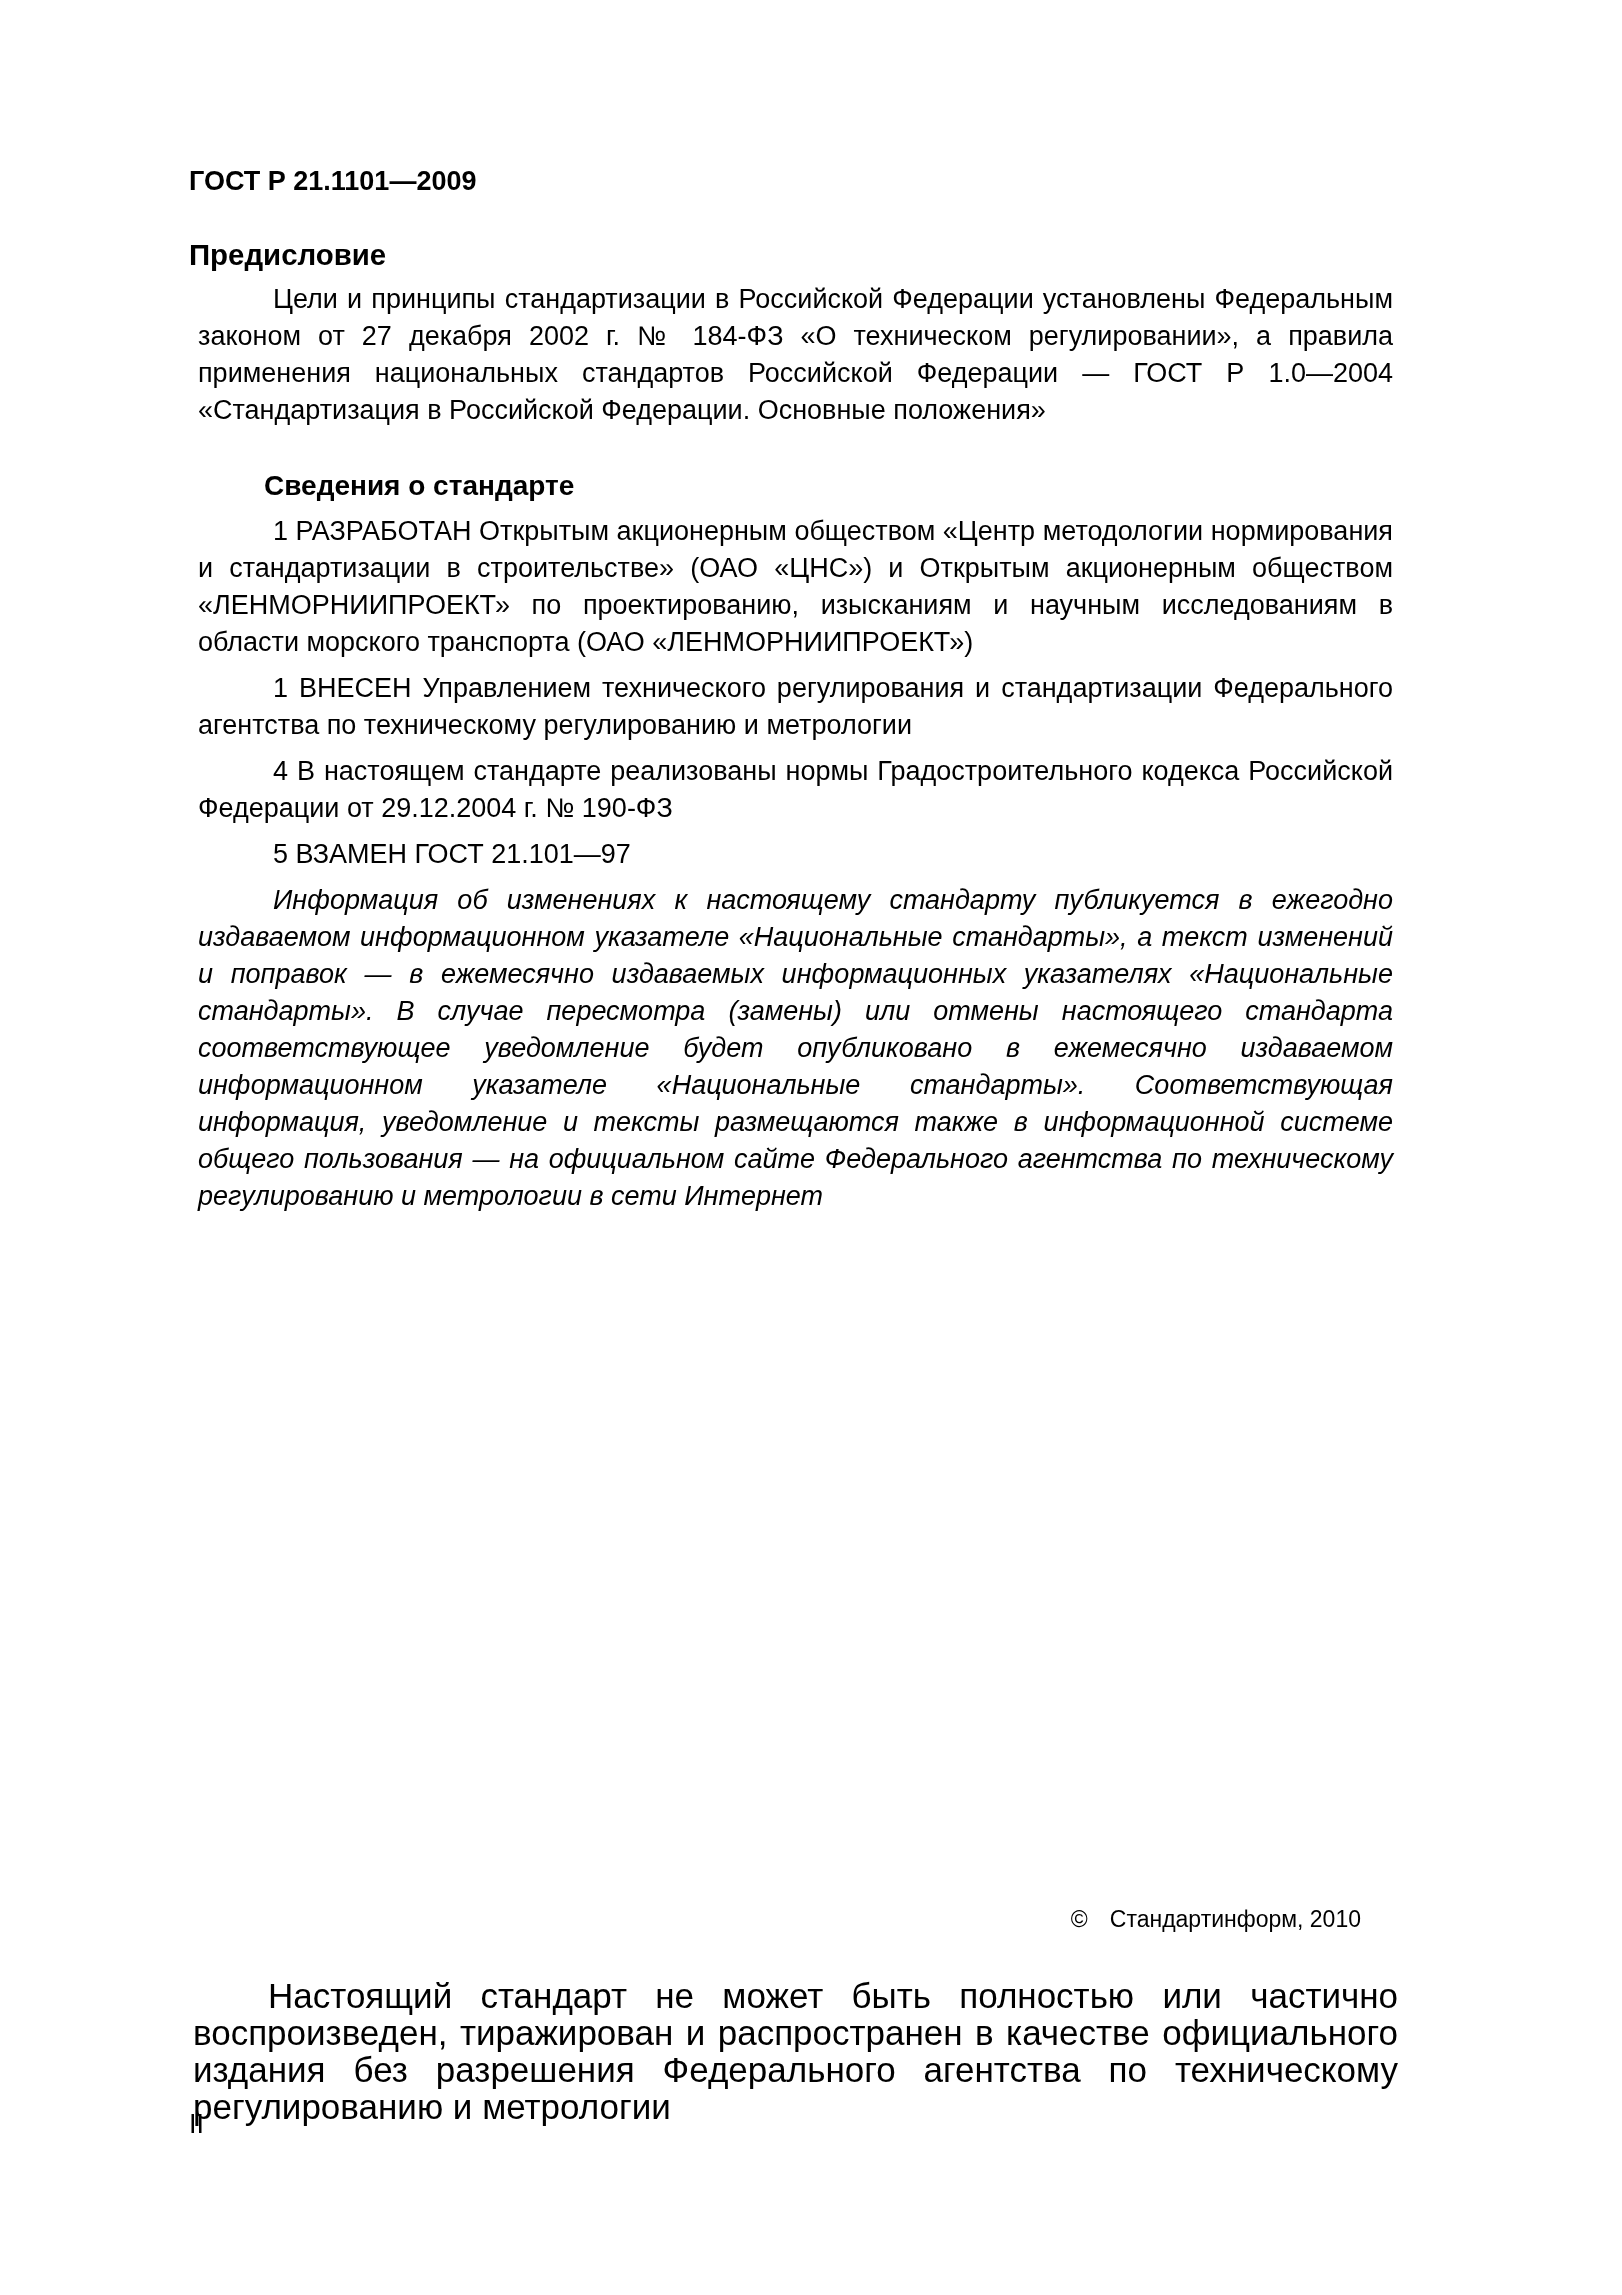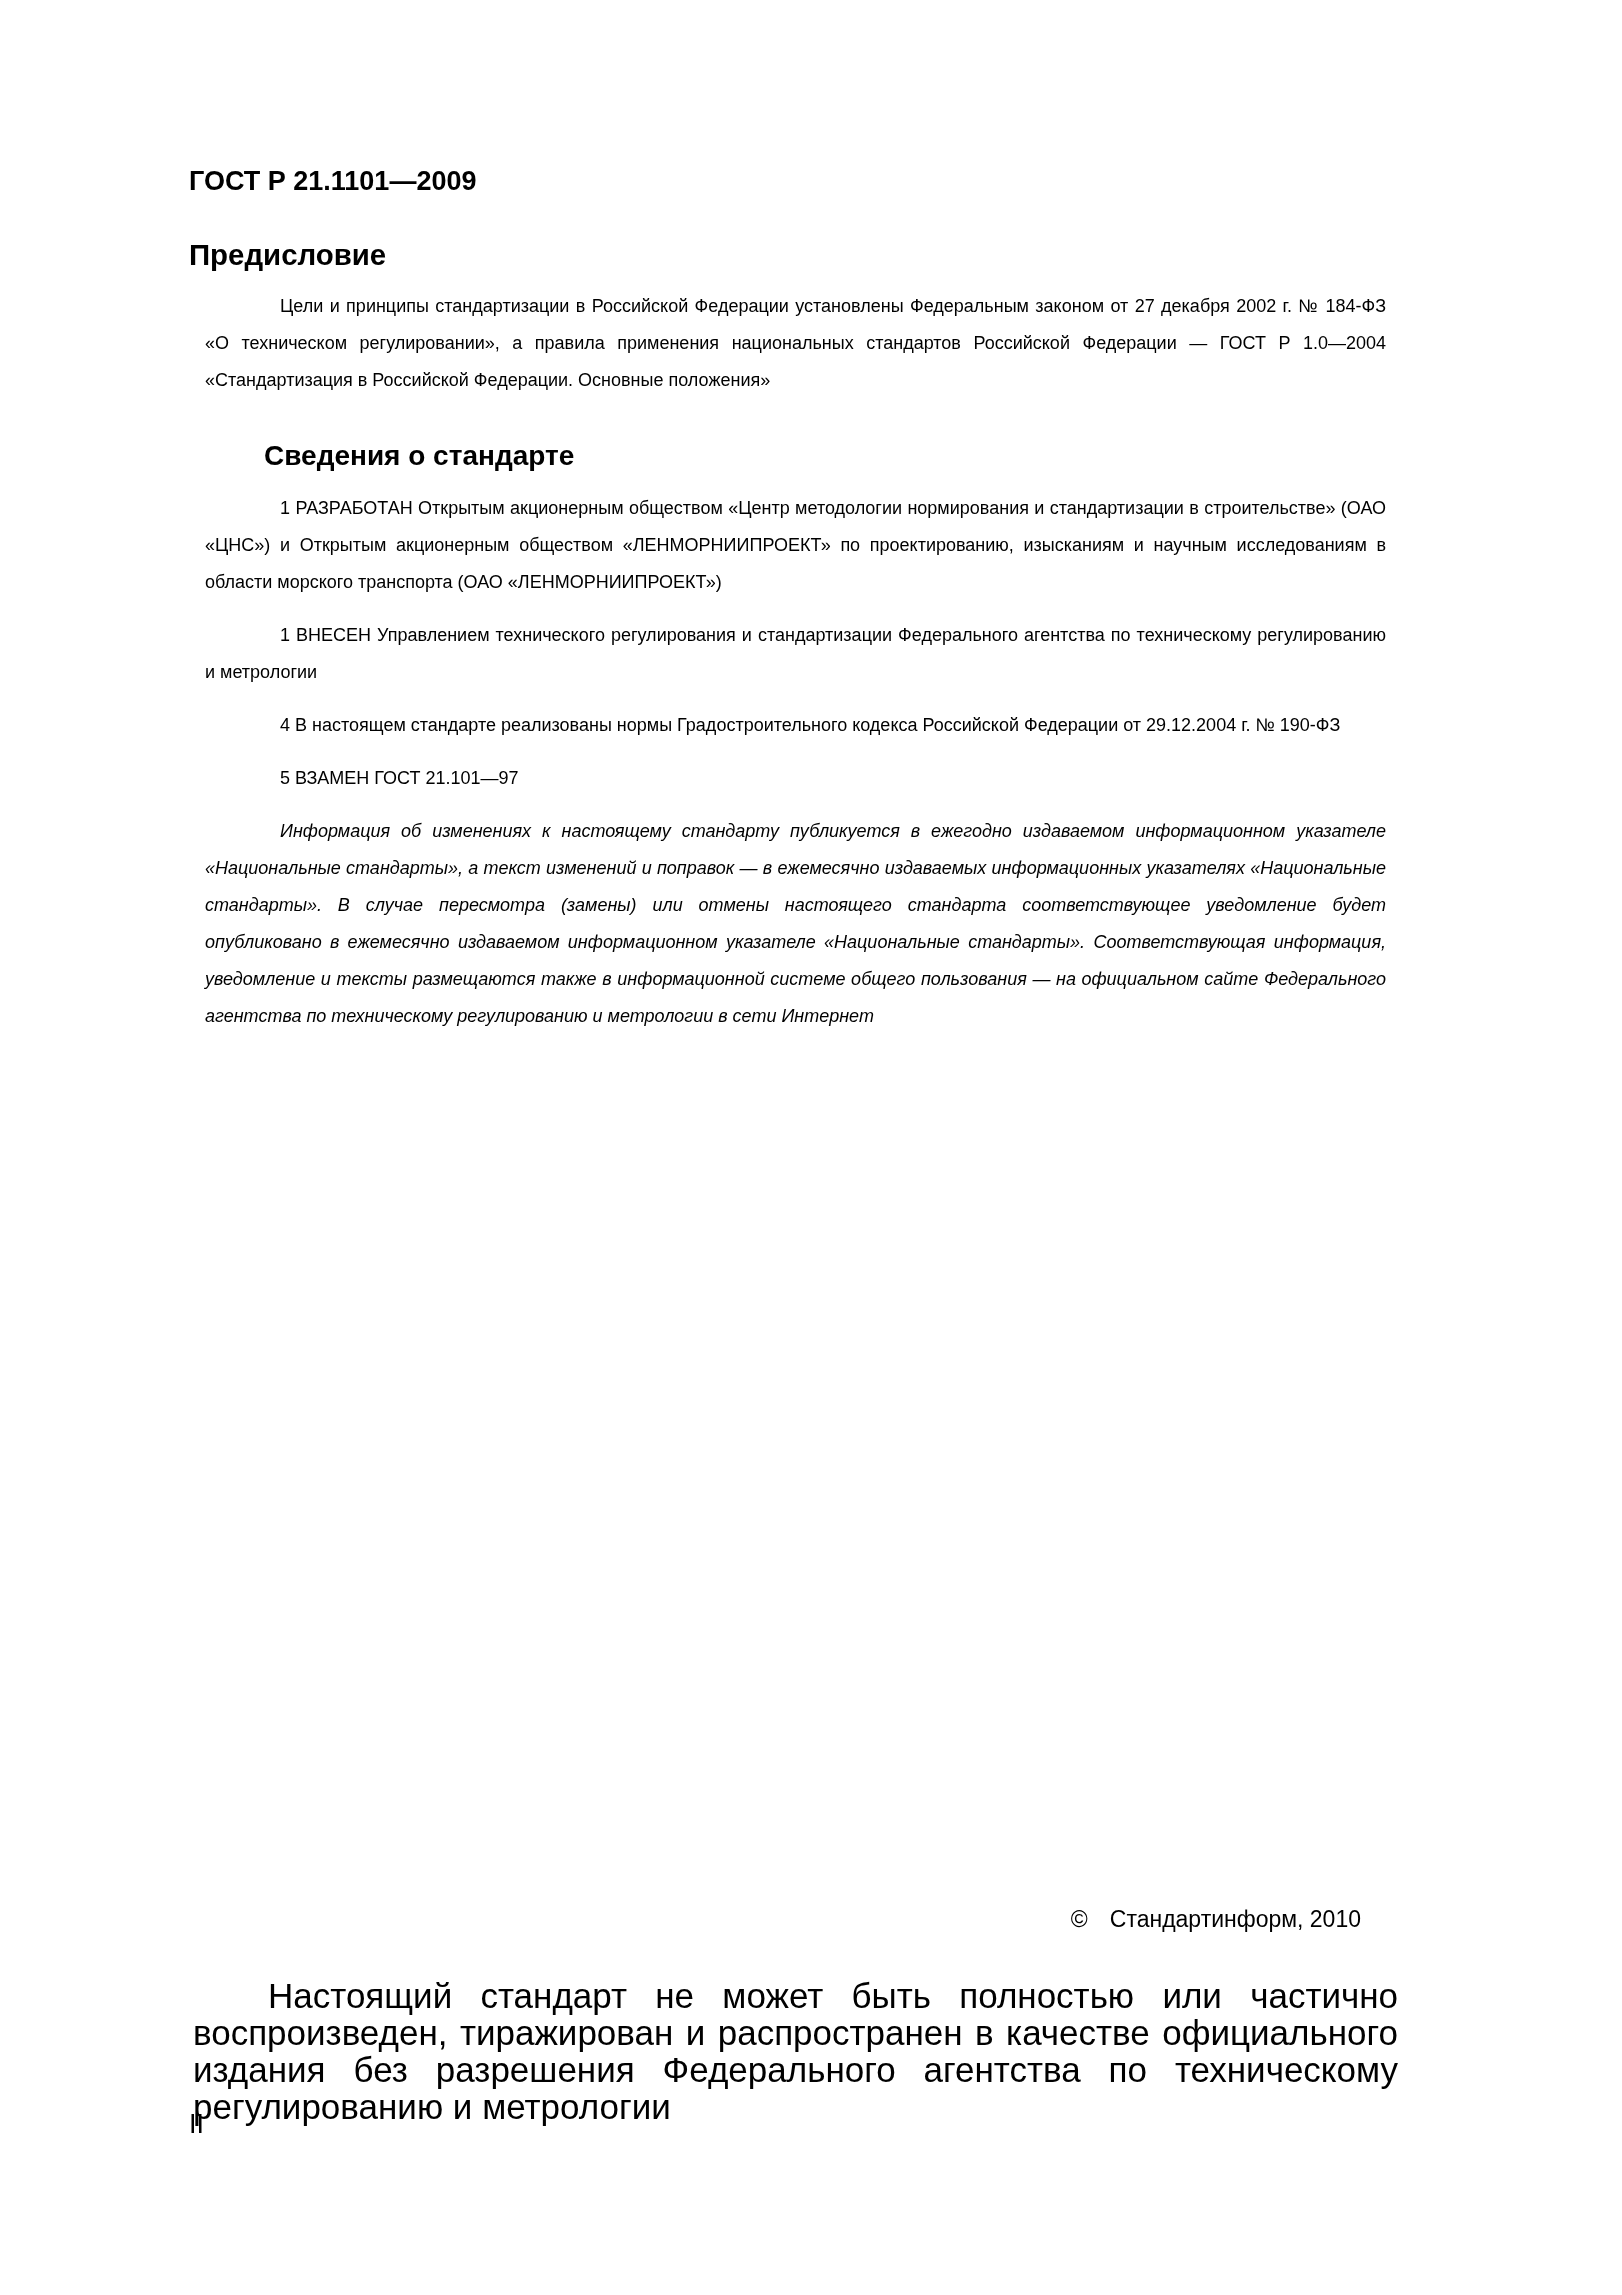--- a/index.html
+++ b/index.html
@@ -22,25 +22,25 @@
     font-size: 27px;
     font-weight: bold;
     line-height: 1.2;
   }
   .page-title {
     font-size: 29.4px;
     font-weight: bold;
     margin-top: 41px;
   }
   p.body-par {
-    font-size: 18px;
+    font-size: 27px;
     line-height: 37px;
     text-align: justify;
     text-indent: 75px;
-    margin: 16px;
+    margin: 9px;
   }
   .intro {
     margin-top: 34px;
   }
   .section-heading {
     font-size: 28px;
     font-weight: bold;
     line-height: 37px;
     text-indent: 75px;
     margin: 0;

